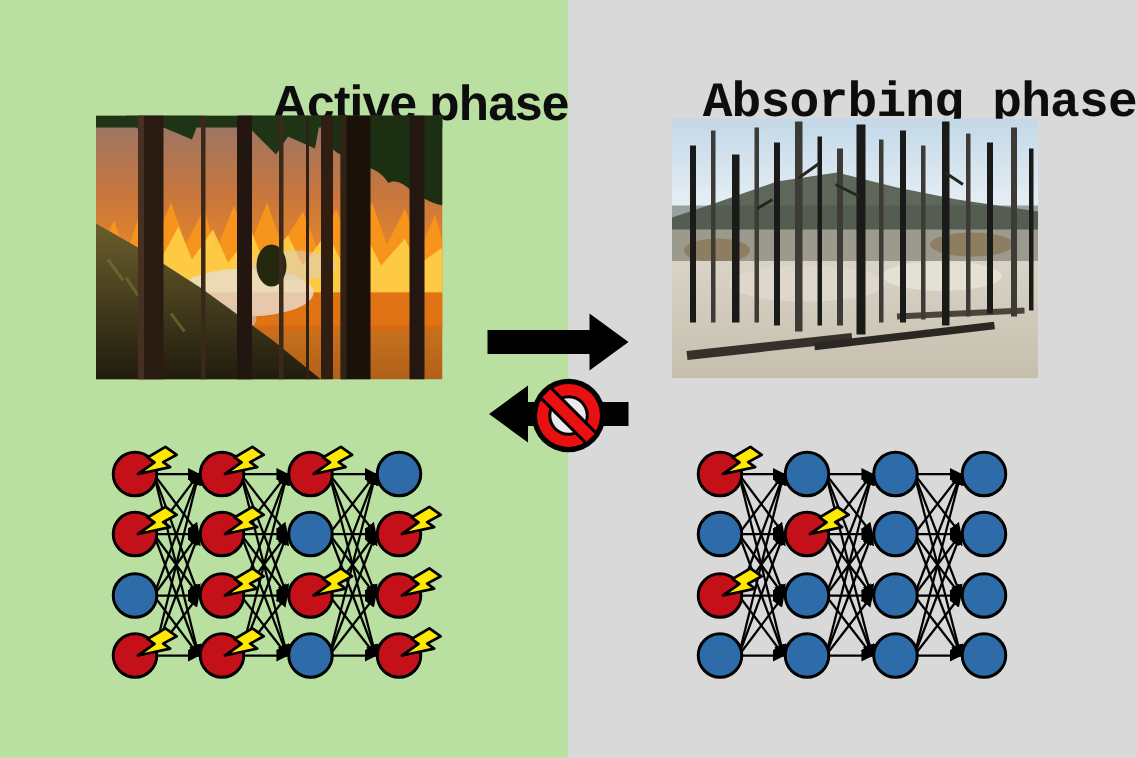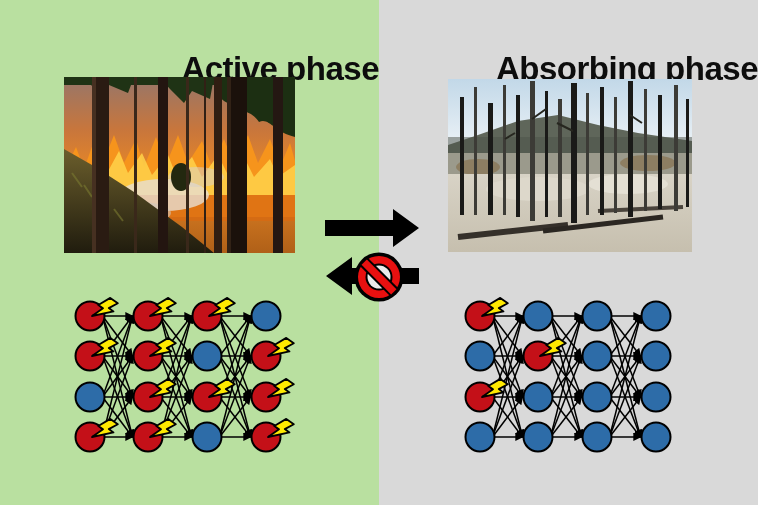--- a/index.html
+++ b/index.html
@@ -4,21 +4,21 @@
 <style>
   html,body{margin:0;padding:0;}
   body{width:758px;height:505px;position:relative;overflow:hidden;
        font-family:"Liberation Sans", sans-serif;background:#d9d9d9;}
   .half{position:absolute;top:0;height:505px;width:379px;}
   #half-left{left:0;}
   #half-right{left:379px;}
   .phase-title{position:absolute;top:9px;width:379px;text-align:right;
        font-size:33px;font-weight:700;color:#0d0d0d;letter-spacing:-0.5px;margin-top:41px;}
   #title-left{left:0;}
-  #title-right{left:379px;}
+  #title-right{left:379px;font-family:Liberation Mono, monospace;}
   svg.abs{position:absolute;display:block;}
 </style>
 </head>
 <body>
 
 <div class="half" id="half-left" style="background: rgb(185, 224, 160);"></div>
 <div class="half" id="half-right" style="background: rgb(217, 217, 217);"></div>
 
 <div class="phase-title" id="title-left">Active phase</div>
 <div class="phase-title" id="title-right">Absorbing phase</div>

